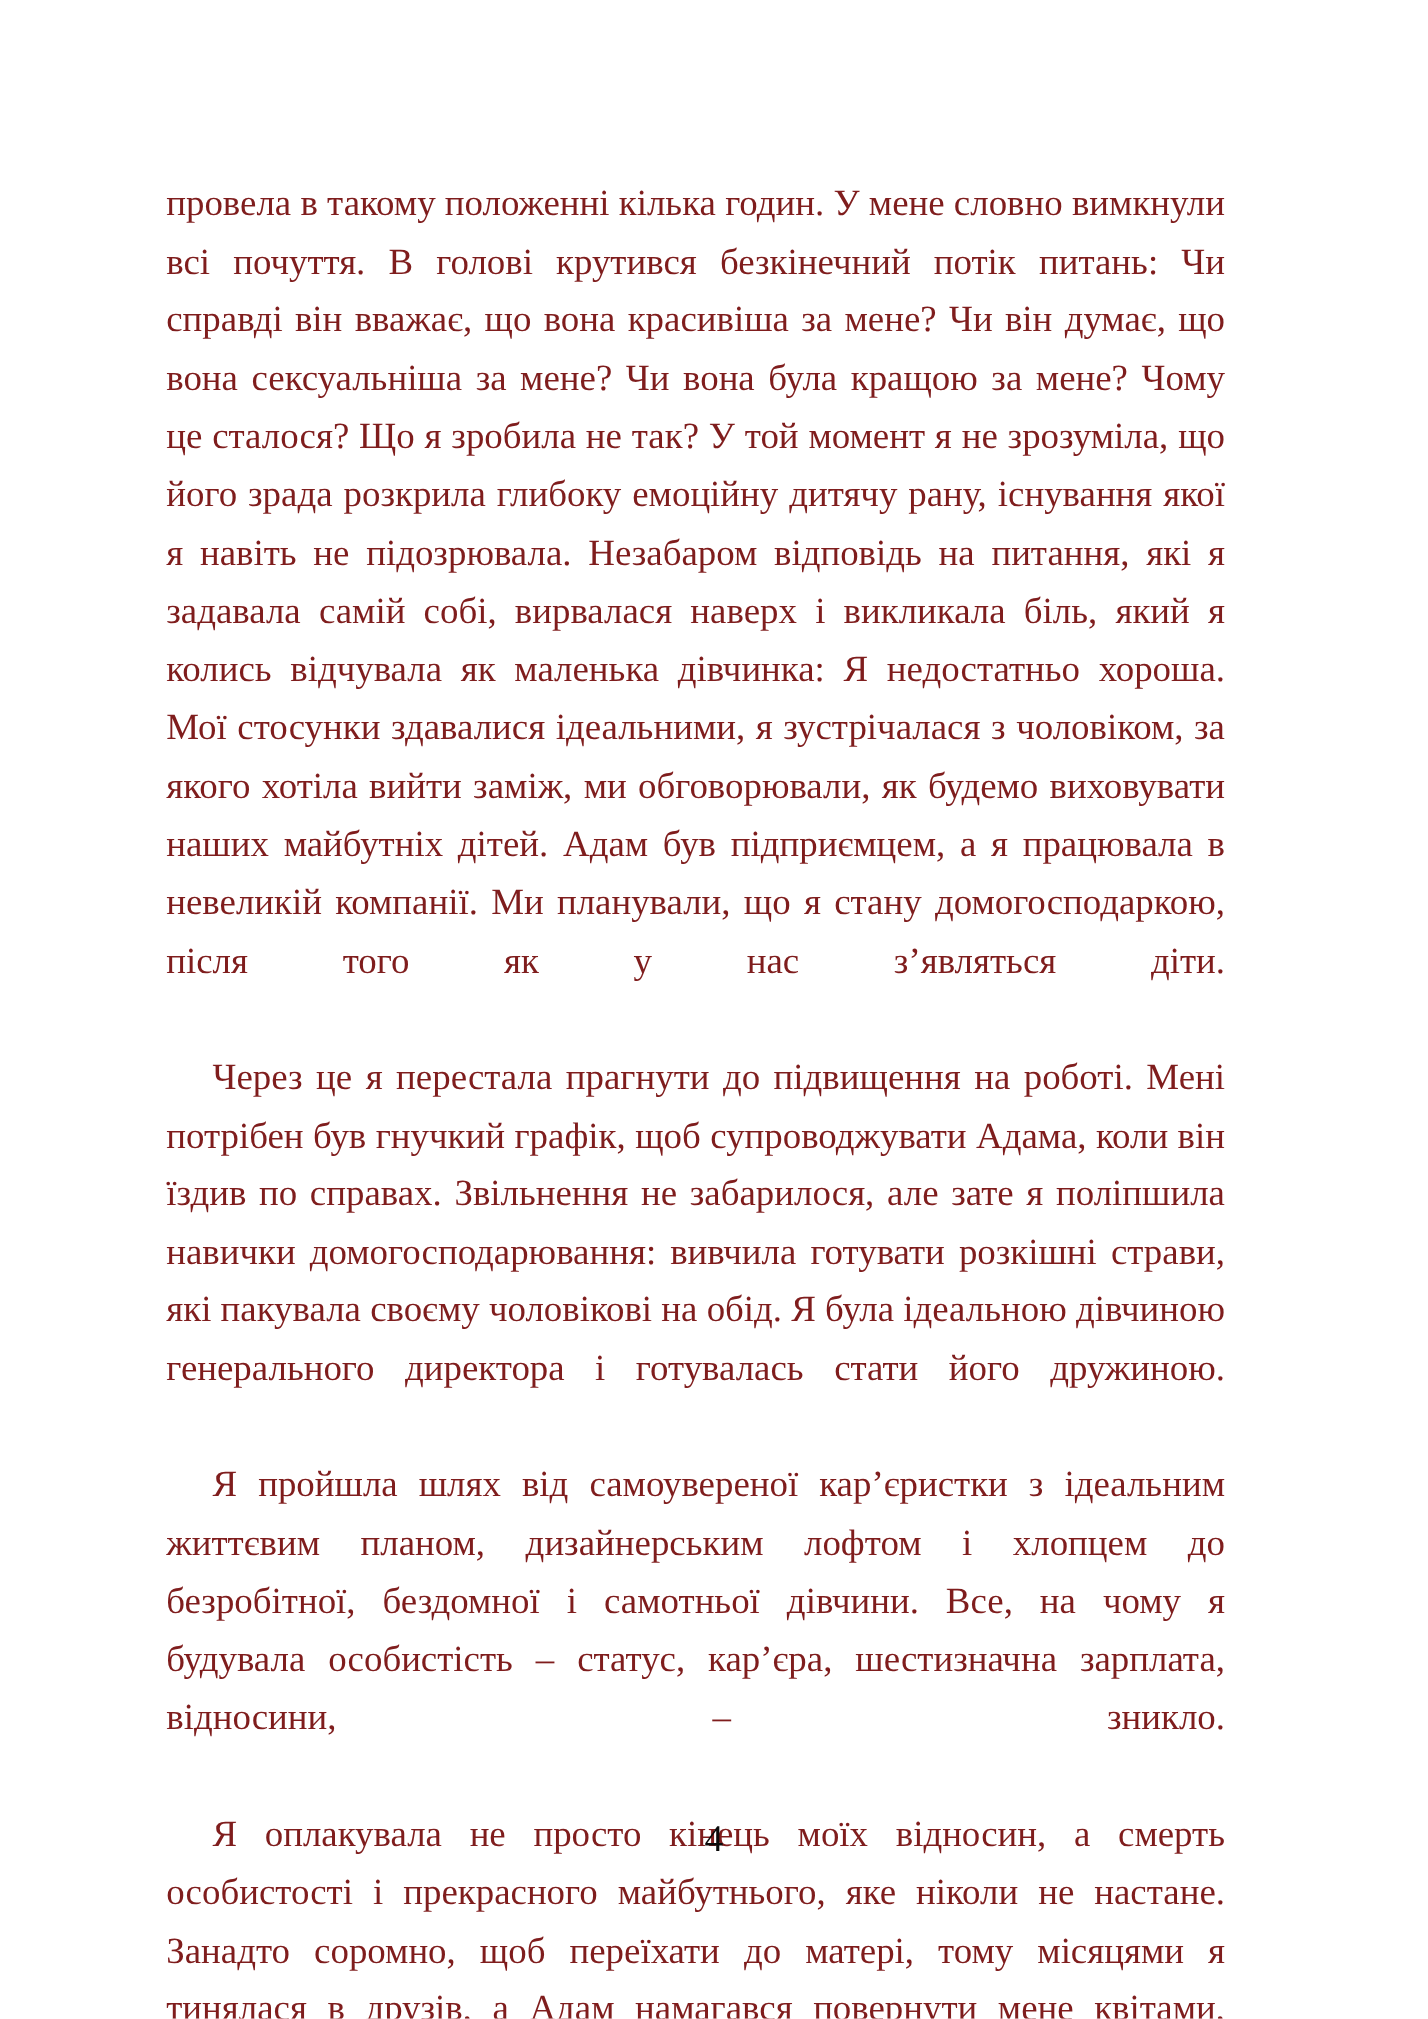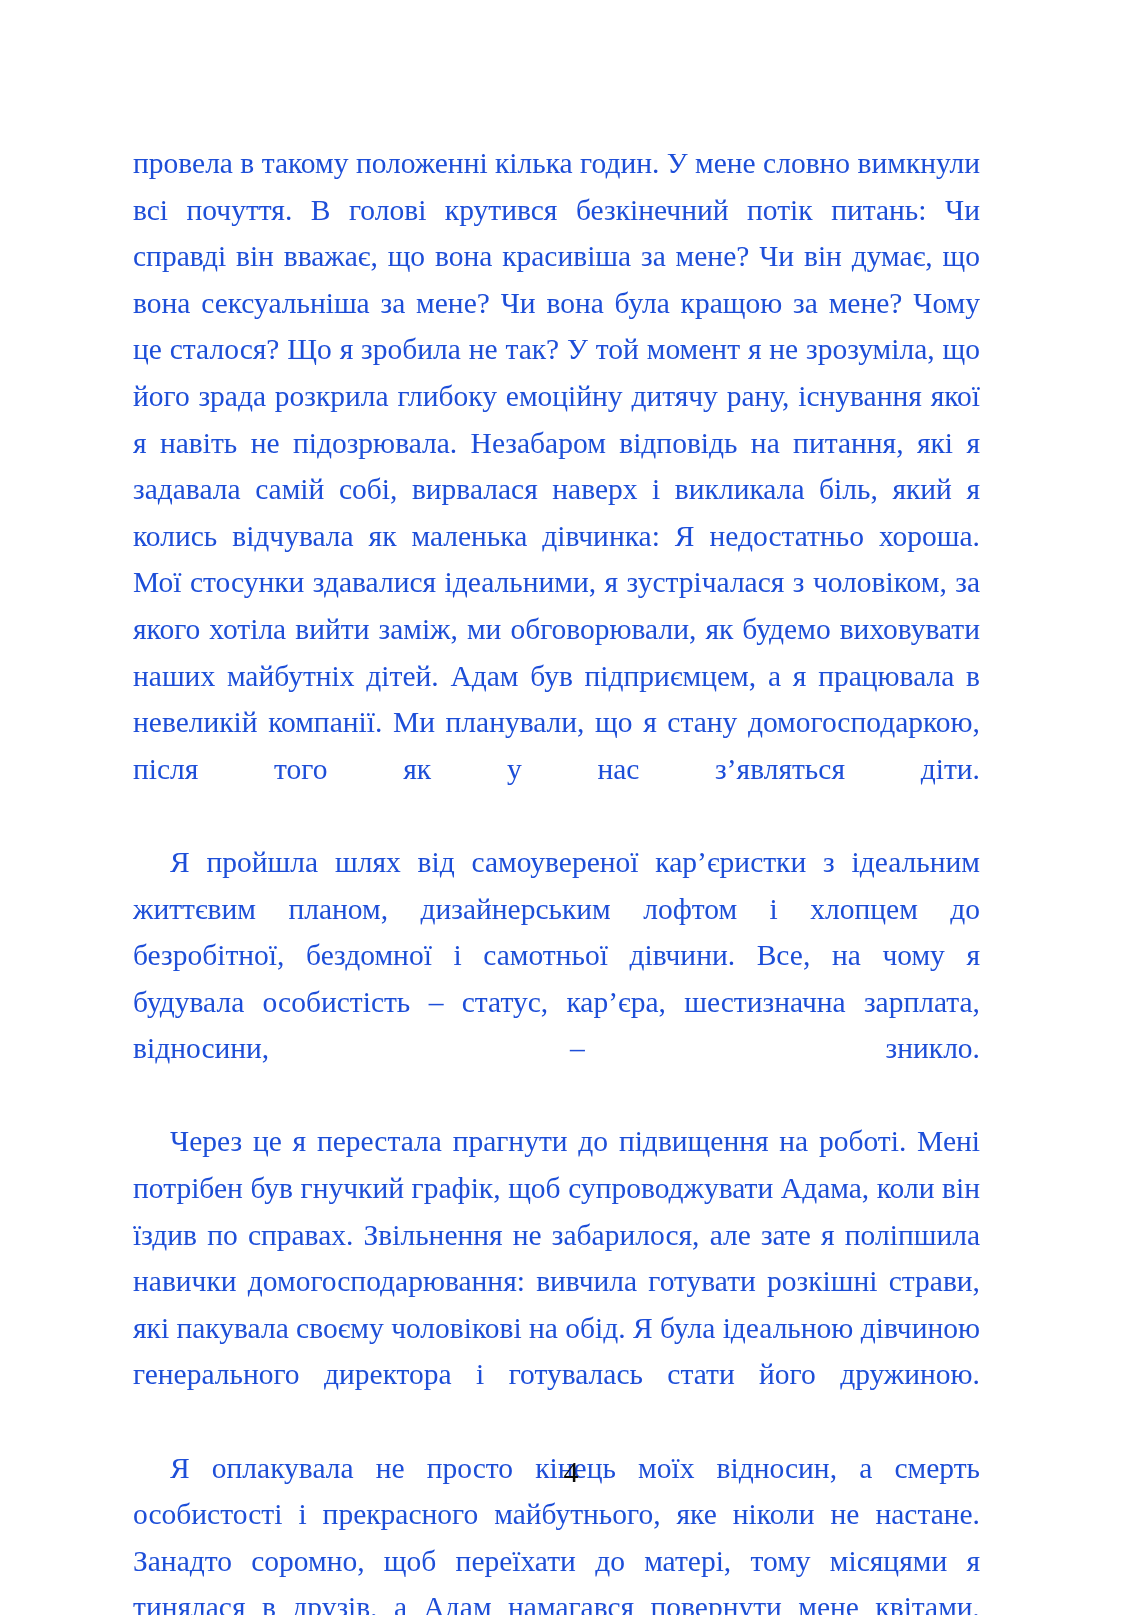--- a/index.html
+++ b/index.html
@@ -20,21 +20,21 @@
     left: 133px;
     top: 140px;
     width: 847px;
   }
   .para {
     margin: 0;
     padding: 0;
     font-family: "Liberation Serif", "DejaVu Serif", serif;
     font-size: 29.5px;
     line-height: 46.6px;
-    color: #1d4ed8;
+    color: #7f1d1d;
     text-align: justify;
     text-justify: inter-word;
     text-indent: 37px;
     -webkit-hyphens: none;
     hyphens: none;
     word-spacing: 0px;
   }
   .para.first {
     text-indent: 0px;
   }
@@ -55,21 +55,21 @@
     color: #0b0b0b;
   }
 </style>
 </head>
 <body>
 
 <div class="page">
 
   <div class="text-block">
     <p class="para first">провела в такому положенні кілька годин. У мене словно вимкнули всі почуття. В голові крутився безкінечний потік питань: Чи справді він вважає, що вона красивіша за мене? Чи він думає, що вона сексуальніша за мене? Чи вона була кращою за мене? Чому це сталося? Що я зробила не так? У той момент я не зрозуміла, що його зрада розкрила глибоку емоційну дитячу рану, існування якої я навіть не підозрювала. Незабаром відповідь на питання, які я задавала самій собі, вирвалася наверх і викликала біль, який я колись відчувала як маленька дівчинка: Я недостатньо хороша. Мої стосунки здавалися ідеальними, я зустрічалася з чоловіком, за якого хотіла вийти заміж, ми обговорювали, як будемо виховувати наших майбутніх дітей. Адам був підприємцем, а я працювала в невеликій компанії. Ми планували, що я стану домогосподаркою, після того як у нас з’являться діти.</p>
+    <p class="para">Через це я перестала прагнути до підвищення на роботі. Мені потрібен був гнучкий графік, щоб супроводжувати Адама, коли він їздив по справах. Звільнення не забарилося, але зате я поліпшила навички домогосподарювання: вивчила готувати розкішні страви, які пакувала своєму чоловікові на обід. Я була ідеальною дівчиною генерального директора і готувалась стати його дружиною.</p>
     <p class="para">Я пройшла шлях від самоувереної кар’єристки з ідеальним життєвим планом, дизайнерським лофтом і хлопцем до безробітної, бездомної і самотньої дівчини. Все, на чому я будувала особистість – статус, кар’єра, шестизначна зарплата, відносини, – зникло.</p>
-    <p class="para">Через це я перестала прагнути до підвищення на роботі. Мені потрібен був гнучкий графік, щоб супроводжувати Адама, коли він їздив по справах. Звільнення не забарилося, але зате я поліпшила навички домогосподарювання: вивчила готувати розкішні страви, які пакувала своєму чоловікові на обід. Я була ідеальною дівчиною генерального директора і готувалась стати його дружиною.</p>
     <p class="para">Я оплакувала не просто кінець моїх відносин, а смерть особистості і прекрасного майбутнього, яке ніколи не настане. Занадто соромно, щоб переїхати до матері, тому місяцями я тинялася в друзів, а Адам намагався повернути мене квітами, сценами каяття і турботи. Очевидно, він хотів помиритися, але зрада була однією з жорстких ліній, які я провела в наших відносинах.</p>
 
   </div>
 
   <div class="page-number">4</div>
 
 </div>
 
 </body></html>

